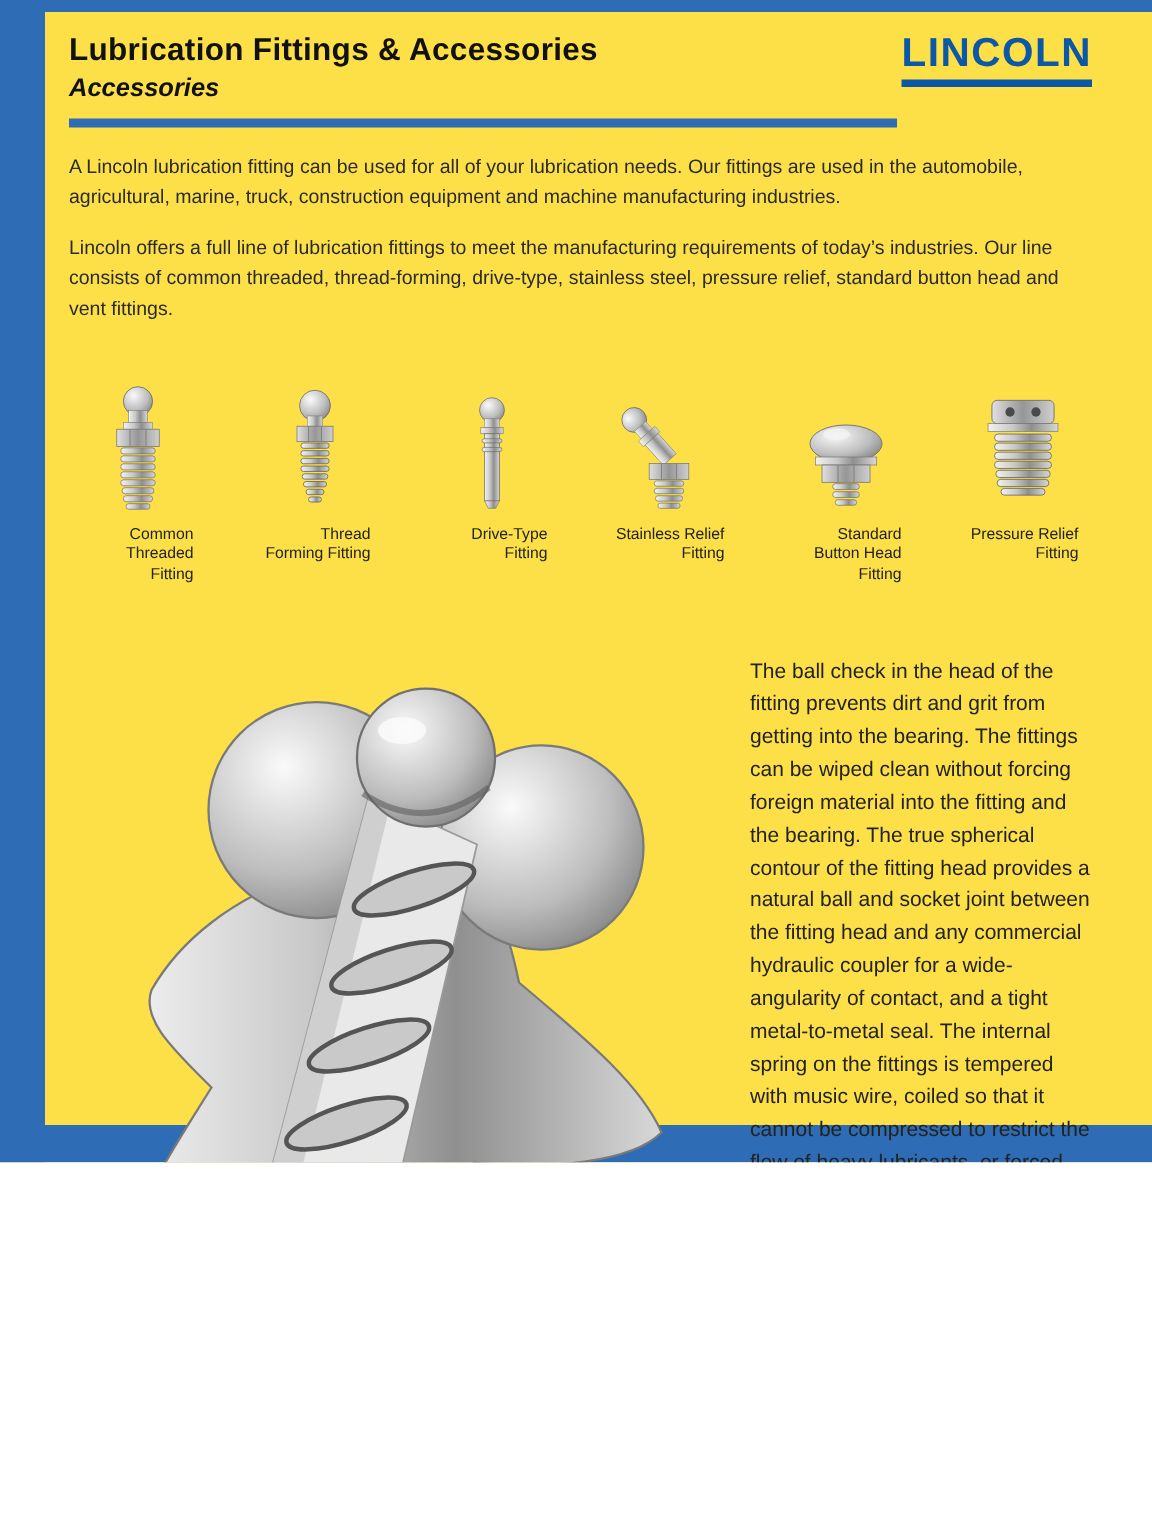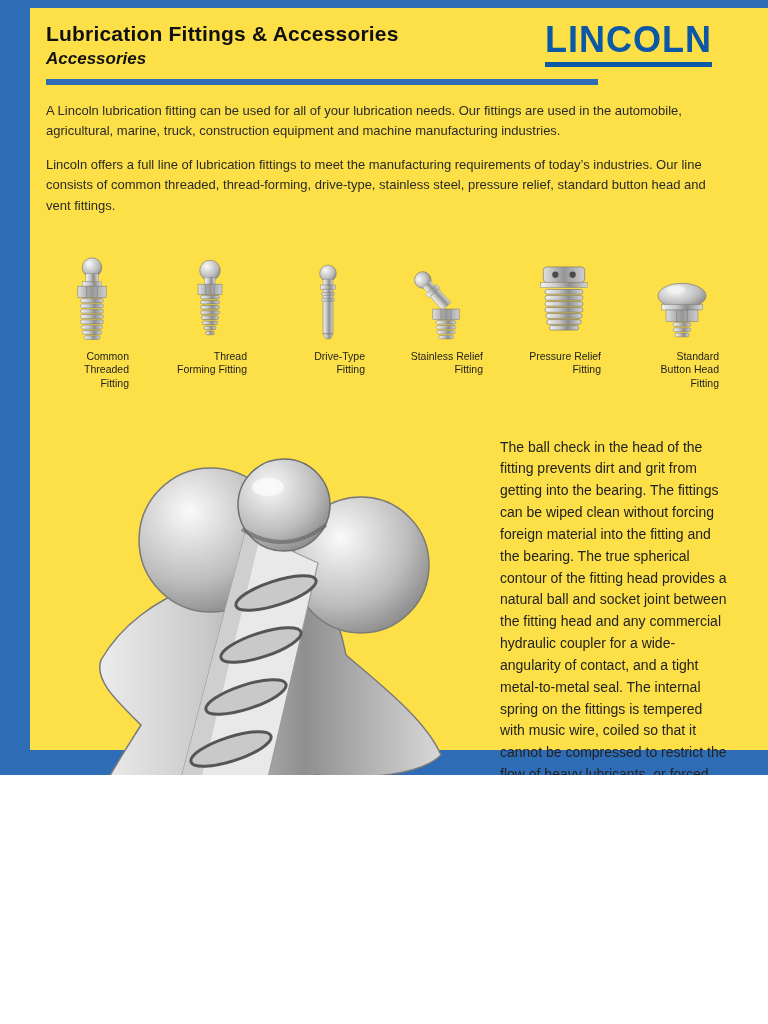--- a/index.html
+++ b/index.html
@@ -16,22 +16,22 @@
   .frame-left{position:absolute;left:0;top:0;width:30px;height:100%;background:var(--frame_blue);}
   .frame-top{position:absolute;left:0;top:0;width:100%;height:8px;background:var(--frame_blue);}
   .frame-bottom{position:absolute;left:0;bottom:0;width:100%;height:25px;background:var(--frame_blue);}
 
   .content{position:absolute;left:46px;top:22px;width:682px;}
 
   
   .header{position:relative;padding-right:130px;}
   .title{font-size:21px;font-weight:bold;color:#111;letter-spacing:0.2px;}
   .subtitle{font-size:17px;font-weight:bold;font-style:italic;margin-top:3px;color:#111;}
-  .logo{position:absolute;right:16px;top:0;color:var(--accent_blue);
-        font-weight:800;font-size:36px;letter-spacing:1px;line-height:1;
+  .logo{position:absolute;right:0;top:0;color:var(--accent_blue);
+        font-weight:800;font-size:27px;letter-spacing:1px;line-height:1;
         border-bottom:5px solid var(--accent_blue);padding-bottom:4px;text-align:center;}
   .header-rule{margin-top:10px;height:6px;background:var(--frame_blue);}
 
   
   .intro{margin-top:16px;}
   .intro p{font-size:13px;line-height:1.55;margin-bottom:14px;color:#2a2a2a;max-width:660px;}
 
   
   .fittings-row{margin-top:30px;display:flex;justify-content:space-between;}
   .fitting{width:92px;display:flex;flex-direction:column;align-items:center;}
@@ -174,58 +174,58 @@
               <rect x="29" y="82" width="22" height="4.4" rx="2.2"></rect>
               <rect x="31" y="88" width="18" height="4.2" rx="2.1"></rect>
             </g>
           </svg>
         </div>
         <div class="fitting-label">Stainless Relief Fitting</div>
       </div>
 
       <div class="fitting">
         <div class="fitting-img">
+          <svg viewBox="0 0 80 72" width="72" height="64">
+            <ellipse cx="40" cy="20" rx="27" ry="14" fill="url(#gb)" stroke="#6f6f6f" stroke-width="0.7"></ellipse>
+            <ellipse cx="33" cy="13" rx="10" ry="4.5" fill="#f2f2f2" opacity="0.8"></ellipse>
+            <rect x="17" y="30" width="46" height="6" fill="url(#gm)" stroke="#777" stroke-width="0.5"></rect>
+            <rect x="22" y="36" width="36" height="13" fill="url(#gh)" stroke="#777" stroke-width="0.6"></rect>
+            <line x1="34" y1="36" x2="34" y2="49" stroke="#808080" stroke-width="0.8"></line>
+            <line x1="46" y1="36" x2="46" y2="49" stroke="#808080" stroke-width="0.8"></line>
+            <g fill="url(#gm)" stroke="#666" stroke-width="0.5">
+              <rect x="30" y="50" width="20" height="4.4" rx="2.2"></rect>
+              <rect x="30" y="56" width="20" height="4.4" rx="2.2"></rect>
+              <rect x="32" y="62" width="16" height="4.2" rx="2.1"></rect>
+            </g>
+          </svg>
+        </div>
+        <div class="fitting-label">Standard Button Head Fitting</div>
+      </div>
+
+      <div class="fitting">
+        <div class="fitting-img">
           <svg viewBox="0 0 80 95" width="70" height="82">
             <rect x="16" y="8" width="48" height="18" rx="4" fill="url(#gh)" stroke="#6f6f6f" stroke-width="0.7"></rect>
             <circle cx="30" cy="17" r="3.6" fill="#4a4a4a"></circle>
             <circle cx="50" cy="17" r="3.6" fill="#4a4a4a"></circle>
             <rect x="13" y="26" width="54" height="6" fill="url(#gm)" stroke="#777" stroke-width="0.5"></rect>
             <g fill="url(#gm)" stroke="#5f5f5f" stroke-width="0.6">
               <rect x="18" y="34" width="44" height="5.6" rx="2.8"></rect>
               <rect x="18" y="41" width="44" height="5.6" rx="2.8"></rect>
               <rect x="18" y="48" width="44" height="5.6" rx="2.8"></rect>
               <rect x="18" y="55" width="44" height="5.6" rx="2.8"></rect>
               <rect x="19" y="62" width="42" height="5.6" rx="2.8"></rect>
               <rect x="20" y="69" width="40" height="5.6" rx="2.8"></rect>
               <rect x="23" y="76" width="34" height="5.2" rx="2.6"></rect>
             </g>
           </svg>
         </div>
         <div class="fitting-label">Pressure Relief Fitting</div>
       </div>
 
-      <div class="fitting">
-        <div class="fitting-img">
-          <svg viewBox="0 0 80 72" width="72" height="64">
-            <ellipse cx="40" cy="20" rx="27" ry="14" fill="url(#gb)" stroke="#6f6f6f" stroke-width="0.7"></ellipse>
-            <ellipse cx="33" cy="13" rx="10" ry="4.5" fill="#f2f2f2" opacity="0.8"></ellipse>
-            <rect x="17" y="30" width="46" height="6" fill="url(#gm)" stroke="#777" stroke-width="0.5"></rect>
-            <rect x="22" y="36" width="36" height="13" fill="url(#gh)" stroke="#777" stroke-width="0.6"></rect>
-            <line x1="34" y1="36" x2="34" y2="49" stroke="#808080" stroke-width="0.8"></line>
-            <line x1="46" y1="36" x2="46" y2="49" stroke="#808080" stroke-width="0.8"></line>
-            <g fill="url(#gm)" stroke="#666" stroke-width="0.5">
-              <rect x="30" y="50" width="20" height="4.4" rx="2.2"></rect>
-              <rect x="30" y="56" width="20" height="4.4" rx="2.2"></rect>
-              <rect x="32" y="62" width="16" height="4.2" rx="2.1"></rect>
-            </g>
-          </svg>
-        </div>
-        <div class="fitting-label">Standard Button Head Fitting</div>
-      </div>
-
 
     </div>
 
     <div class="main">
       <div class="illustration">
         <svg viewBox="0 0 430 515" width="430" height="515">
 
           <path d="M150,160
                    C110,175 75,200 55,235
                    C48,255 70,275 95,300

